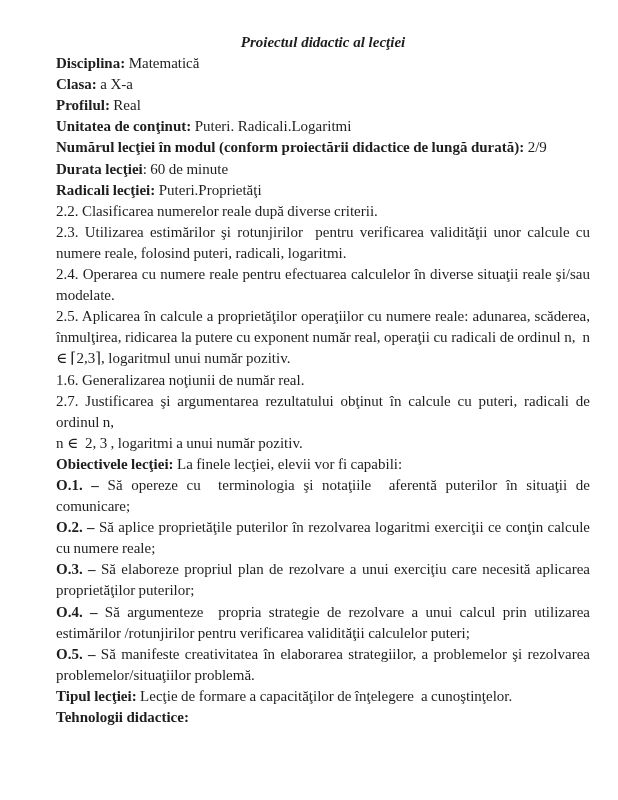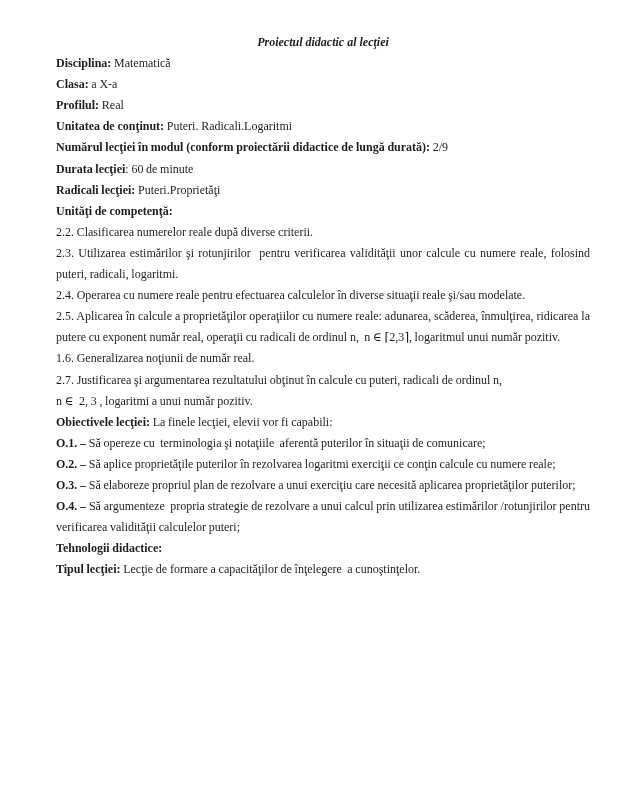--- a/index.html
+++ b/index.html
@@ -8,21 +8,21 @@
     background: #ffffff;
   }
   .page {
     position: relative;
     width: 618px;
     height: 800px;
     box-sizing: border-box;
     background: #ffffff;
     padding: 32px 28px 0 56px;
     font-family: "Liberation Serif", "DejaVu Serif", serif;
-    font-size: 12px;
+    font-size: 15px;
     line-height: 21.1px;
     color: #1e1e1e;
     overflow: hidden;
   }
   .title {
     text-align: center;
     font-weight: 700;
     font-style: italic;
     white-space: pre-wrap;
   }
@@ -43,29 +43,29 @@
 <div class="page">
   <div class="title">Proiectul didactic al lecţiei</div>
   <div>
       <p class="para"><b>Disciplina:</b><span> Matematică</span></p>
       <p class="para"><b>Clasa:</b><span> a X-a</span></p>
       <p class="para"><b>Profilul:</b><span> Real</span></p>
       <p class="para"><b>Unitatea de conţinut:</b><span> Puteri. Radicali.Logaritmi</span></p>
       <p class="para"><b>Numărul lecţiei în modul (conform proiectării didactice de lungă durată):</b><span> 2/9</span></p>
       <p class="para"><b>Durata lecţiei</b><span>: 60 de minute</span></p>
       <p class="para"><b>Radicali lecţiei:</b><span> Puteri.Proprietăţi</span></p>
-      <p class="para"><b>Unităţi de competenţă:</b></p>
       <p class="para"><span>2.2. Clasificarea numerelor reale după diverse criterii.</span></p>
       <p class="para"><span>2.3. Utilizarea estimărilor şi rotunjirilor  pentru verificarea validităţii unor calcule cu numere reale, folosind puteri, radicali, logaritmi.</span></p>
       <p class="para"><span>2.4. Operarea cu numere reale pentru efectuarea calculelor în diverse situaţii reale şi/sau modelate.</span></p>
       <p class="para"><span>2.5. Aplicarea în calcule a proprietăţilor operaţiilor cu numere reale: adunarea, scăderea, înmulţirea, ridicarea la putere cu exponent număr real, operaţii cu radicali de ordinul n,  n ∈ ⌈2,3⌉, logaritmul unui număr pozitiv.</span></p>
       <p class="para"><span>1.6. Generalizarea noţiunii de număr real.</span></p>
       <p class="para"><span>2.7. Justificarea şi argumentarea rezultatului obţinut în calcule cu puteri, radicali de ordinul n,
 n ∈  2, 3 , logaritmi a unui număr pozitiv.</span></p>
       <p class="para"><b>Obiectivele lecţiei:</b><span> La finele lecţiei, elevii vor fi capabili:</span></p>
       <p class="para"><b>O.1. –</b><span> Să opereze cu  terminologia şi notaţiile  aferentă puterilor în situaţii de comunicare;</span></p>
       <p class="para"><b>O.2. –</b><span> Să aplice proprietăţile puterilor în rezolvarea logaritmi exerciţii ce conţin calcule cu numere reale;</span></p>
       <p class="para"><b>O.3. –</b><span> Să elaboreze propriul plan de rezolvare a unui exerciţiu care necesită aplicarea proprietăţilor puterilor;</span></p>
       <p class="para"><b>O.4. –</b><span> Să argumenteze  propria strategie de rezolvare a unui calcul prin utilizarea estimărilor /rotunjirilor pentru verificarea validităţii calculelor puteri;</span></p>
+      <p class="para"><b>O.5. –</b><span> Să manifeste creativitatea în elaborarea strategiilor, a problemelor şi rezolvarea problemelor/situaţiilor problemă.</span></p>
+      <p class="para"><b>Tipul lecţiei:</b><span> Lecţie de formare a capacităţilor de înţelegere  a cunoştinţelor.</span></p>
       <p class="para"><b>Tehnologii didactice:</b></p>
-      <p class="para"><b>Tipul lecţiei:</b><span> Lecţie de formare a capacităţilor de înţelegere  a cunoştinţelor.</span></p>
     </div>
 </div>
 
 </body></html>

